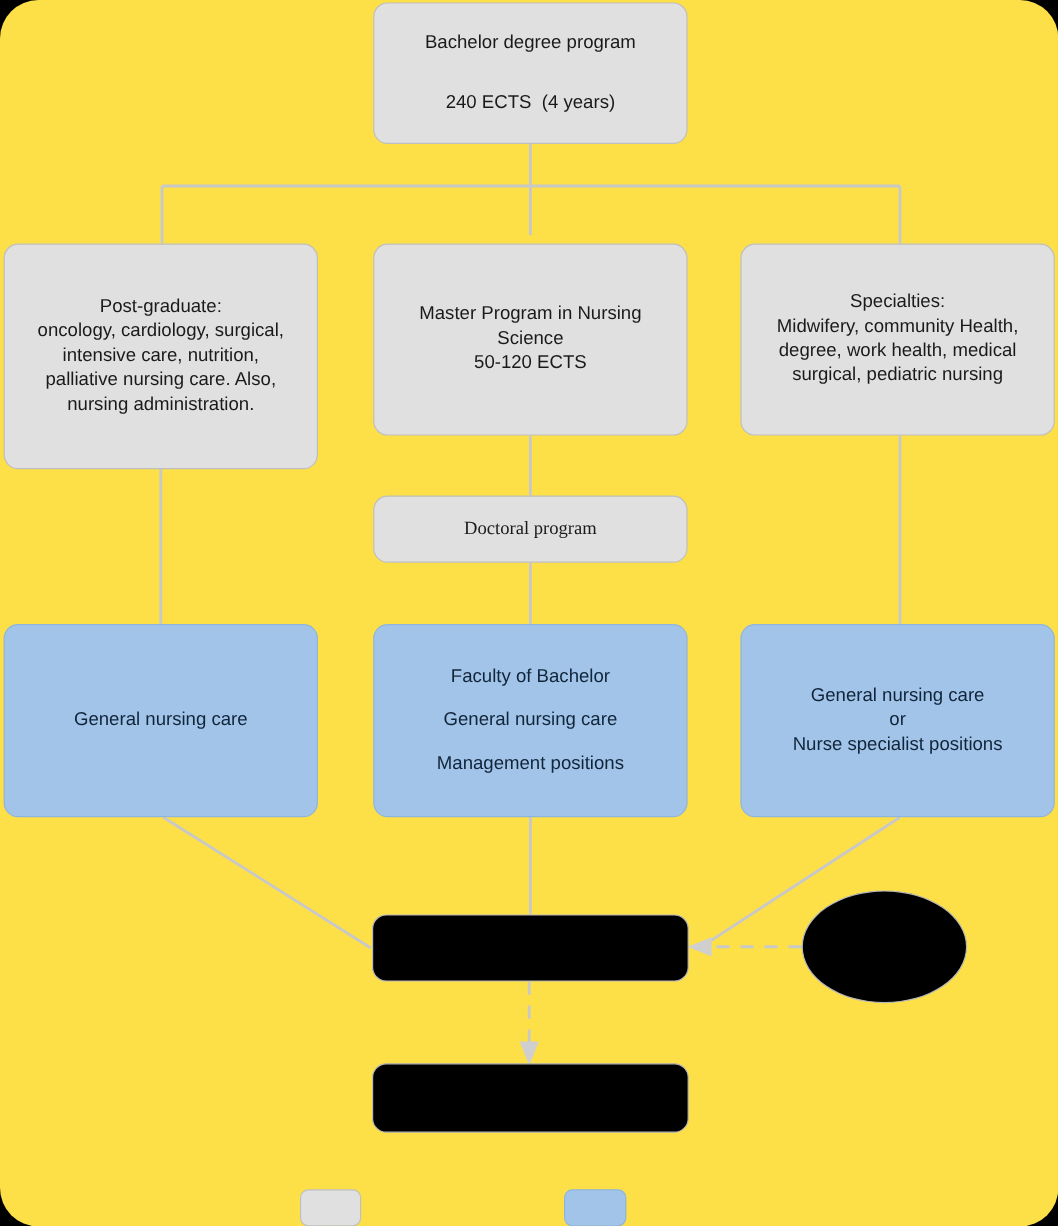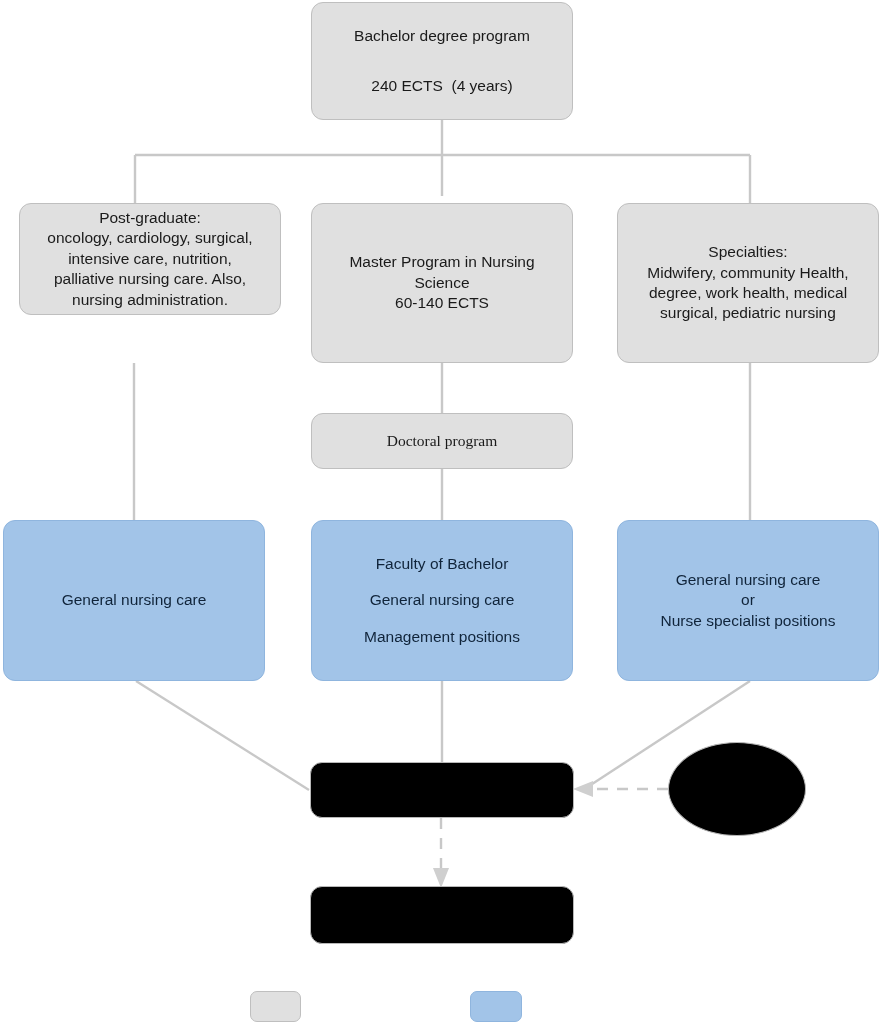--- a/index.html
+++ b/index.html
@@ -8,22 +8,23 @@
     padding: 0;
     background: #000000;
   }
   body {
     font-family: "Liberation Sans", sans-serif;
   }
   #canvas {
     position: relative;
     width: 882px;
     height: 1022px;
-    background: #ffffff;
+    background: #fde047;
     overflow: hidden;
+    border-radius: 32px;
   }
   svg#wires {
     position: absolute;
     left: 0;
     top: 0;
     width: 882px;
     height: 1022px;
     pointer-events: none;
   }
   .node {
@@ -125,28 +126,28 @@
 
       <polygon points="441,888 433,868 449,868"></polygon>
     </g>
   </svg>
 
   <div class="node grey" style="left:311px; top:2px; width:262px; height:118px;">
     <span class="line">Bachelor degree program</span>
     <span class="line gap">240 ECTS  (4 years)</span>
   </div>
 
-  <div class="node grey" style="left:3px; top:203px; width:262px; height:112px; padding:0 24px;margin-left:16px;">
+  <div class="node grey" style="left:3px; top:203px; width:262px; height:188px; padding:0 24px;">
     <span class="line">Post-graduate:</span>
     <span class="line">oncology, cardiology, surgical, intensive care, nutrition, palliative nursing care. Also, nursing administration.</span>
   </div>
 
   <div class="node grey" style="left:311px; top:203px; width:262px; height:160px; padding:15px 12px;">
     <span class="line">Master Program in Nursing Science</span>
-    <span class="line">60-140 ECTS</span>
+    <span class="line">50-120 ECTS</span>
   </div>
 
   <div class="node grey" style="left:617px; top:203px; width:262px; height:160px; padding:0 8px;">
     <span class="line">Specialties:</span>
     <span class="line">Midwifery, community Health, degree, work health, medical surgical, pediatric nursing</span>
   </div>
 
   <div class="node grey" style="left:311px; top:413px; width:262px; height:56px;font-family:Liberation Serif, serif;">
     <span class="line">Doctoral program</span>
   </div>

